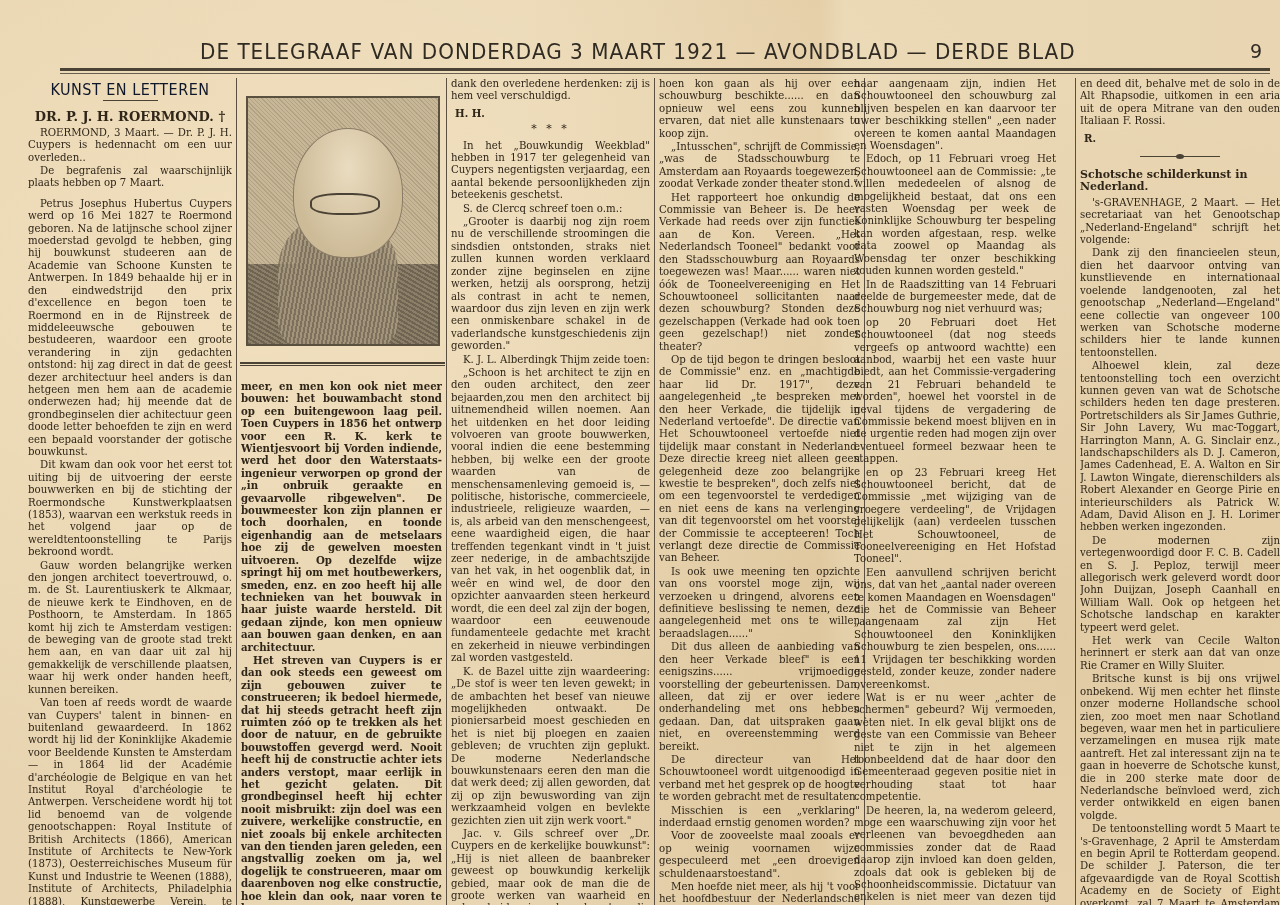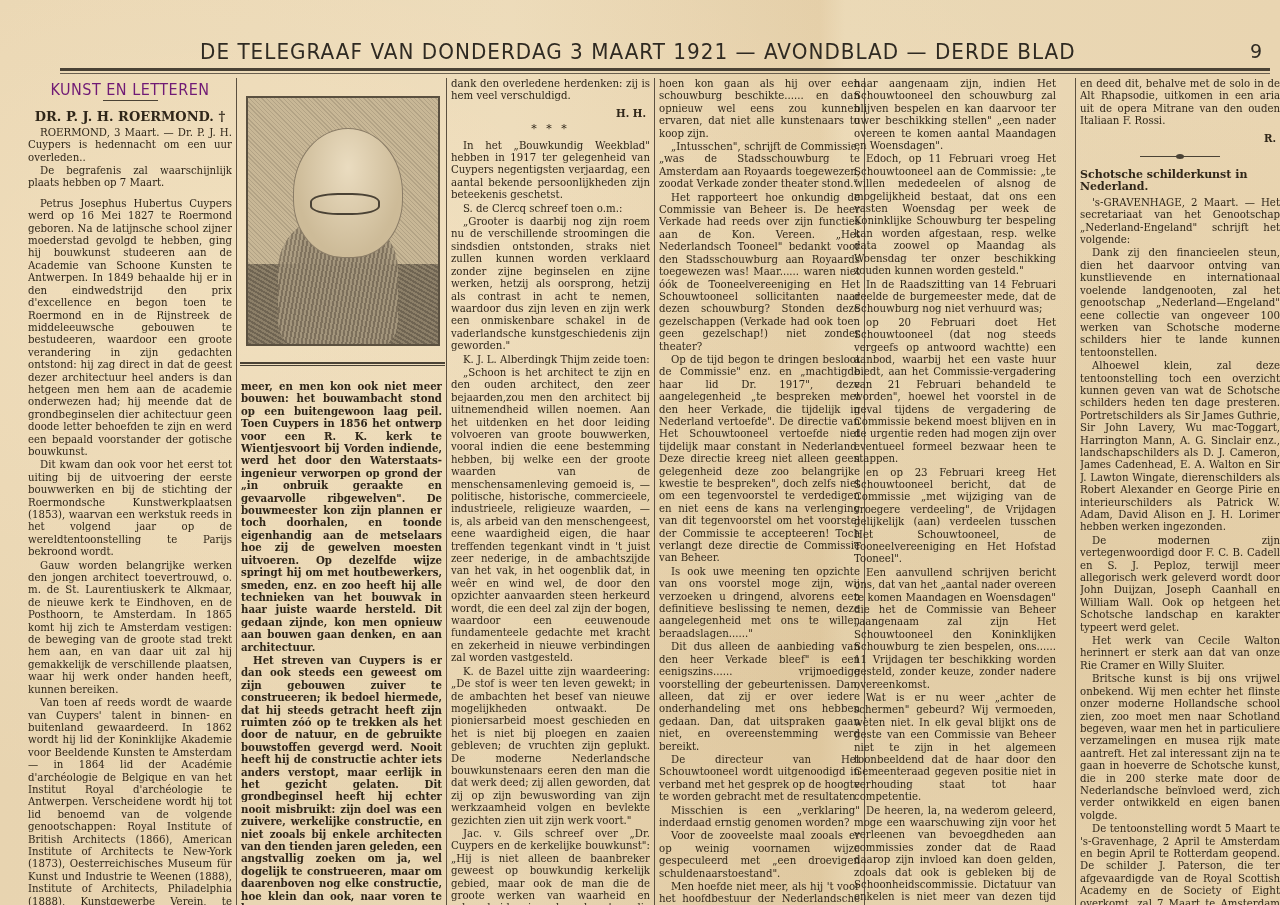--- a/index.html
+++ b/index.html
@@ -39,31 +39,31 @@
     position: absolute; top: 78px; height: 827px; overflow: hidden;
     font-size: 10.2px; line-height: 12.4px; text-align: justify;
     color: #2f2619;
   }
   .col p { text-indent: 12px; margin-bottom: 1px; }
   .col p.noindent { text-indent: 0; }
   .vrule { position: absolute; top: 78px; width: 1px; height: 827px; background: #5b5040; }
   .section-title {
     font-family: "DejaVu Sans Condensed", "DejaVu Sans", sans-serif;
     font-size: 16px; text-align: center; letter-spacing: 0.5px;
-    margin: 6px 0 4px; color: #701a75;
+    margin: 6px 0 4px; color: #0f172a;
   }
   .small-rule { width: 55px; height: 1px; background: #4a4235; margin: 4px auto 10px; }
   .headline {
     font-family: "DejaVu Serif", serif; font-weight: bold;
     font-size: 13px; text-align: center; margin: 6px 0 3px;
   }
   .subhead {
     font-weight: bold; font-size: 11px; text-align: left; margin: 10px 0 3px;
   }
-  .sig { text-align: right; font-weight: bold; margin: 4px 4px; }
+  .sig { text-align: left; font-weight: bold; margin: 4px 4px; }
   .asterism { text-align: center; font-size: 11px; margin: 4px 0; letter-spacing: 3px; }
   .orn { width: 80px; height: 1px; background: #4a4235; margin: 12px auto; position: relative; }
   .orn::after { content: ""; position: absolute; left: 36px; top: -2px; width: 8px; height: 5px; background: #4a4235; border-radius: 50%; }
   .portrait {
     position: absolute; left: 246px; top: 96px; width: 194px; height: 250px;
     border: 2px solid #5a5040;
     background:
       radial-gradient(ellipse at 55% 42%, #e2d0ae 0 22%, transparent 23%),
       radial-gradient(ellipse at 50% 78%, #8d806a 0 35%, transparent 36%),
       repeating-linear-gradient(45deg, rgba(80,70,55,0.18) 0 1px, transparent 1px 3px),

